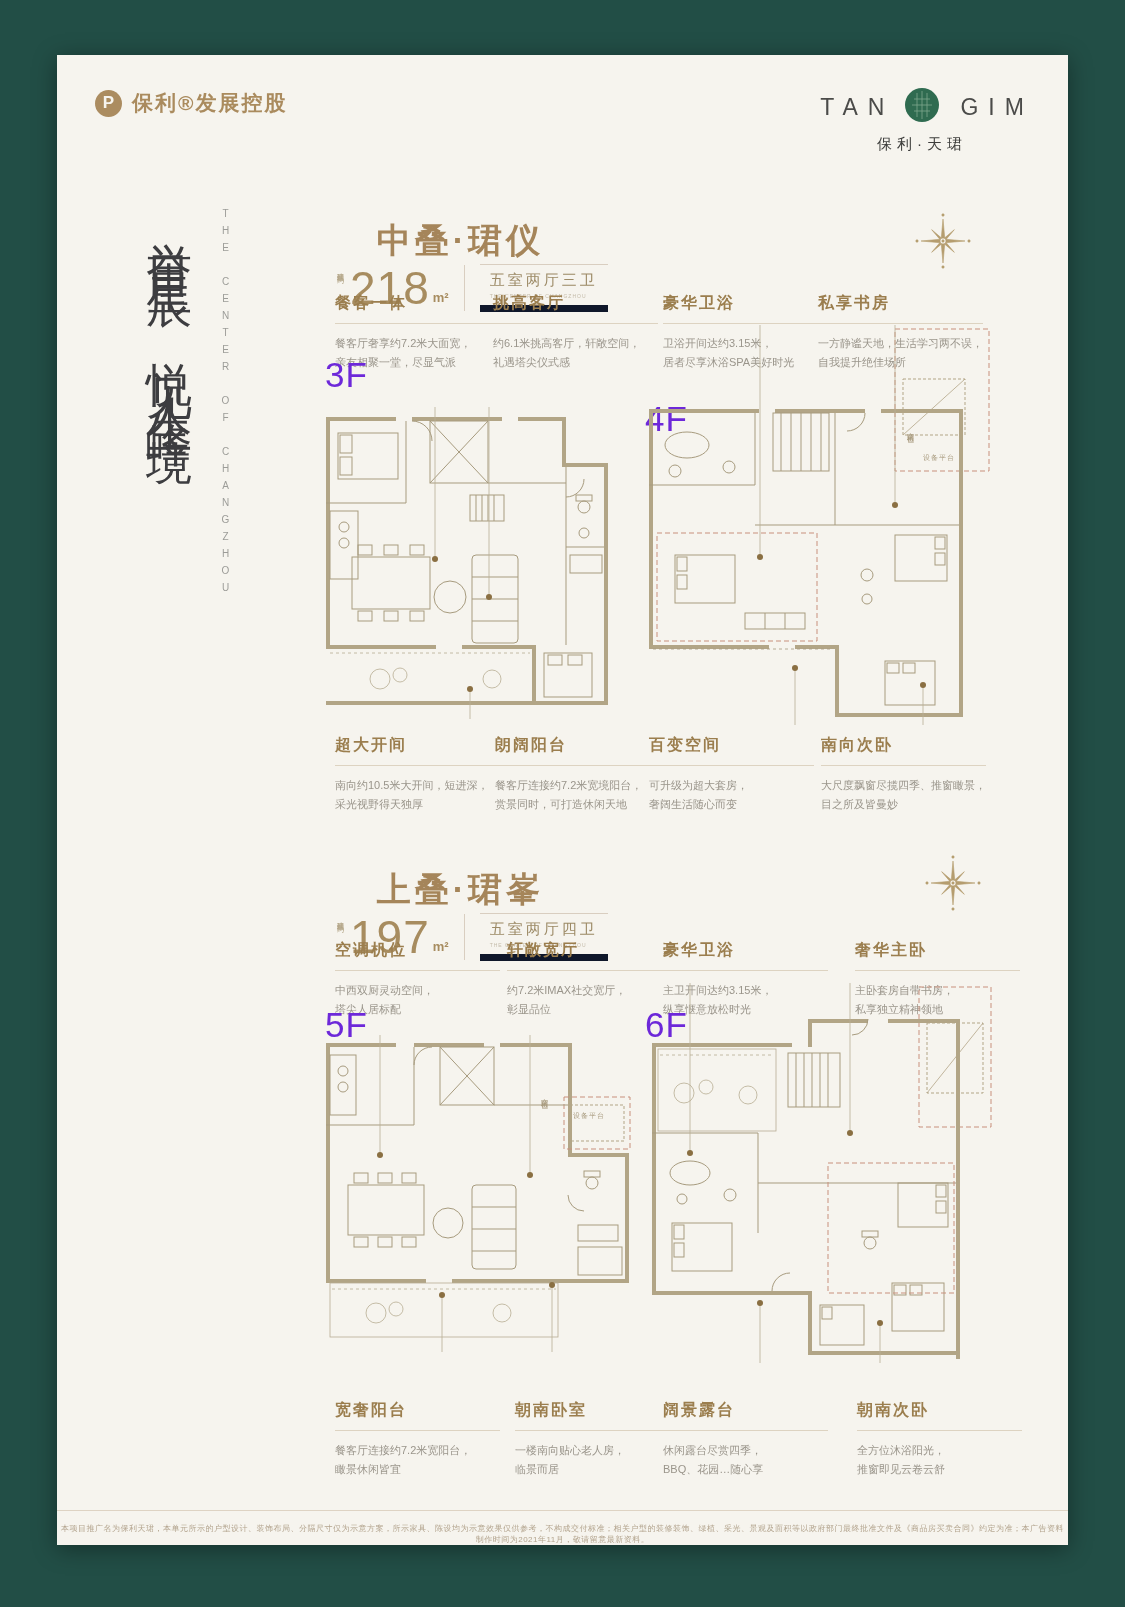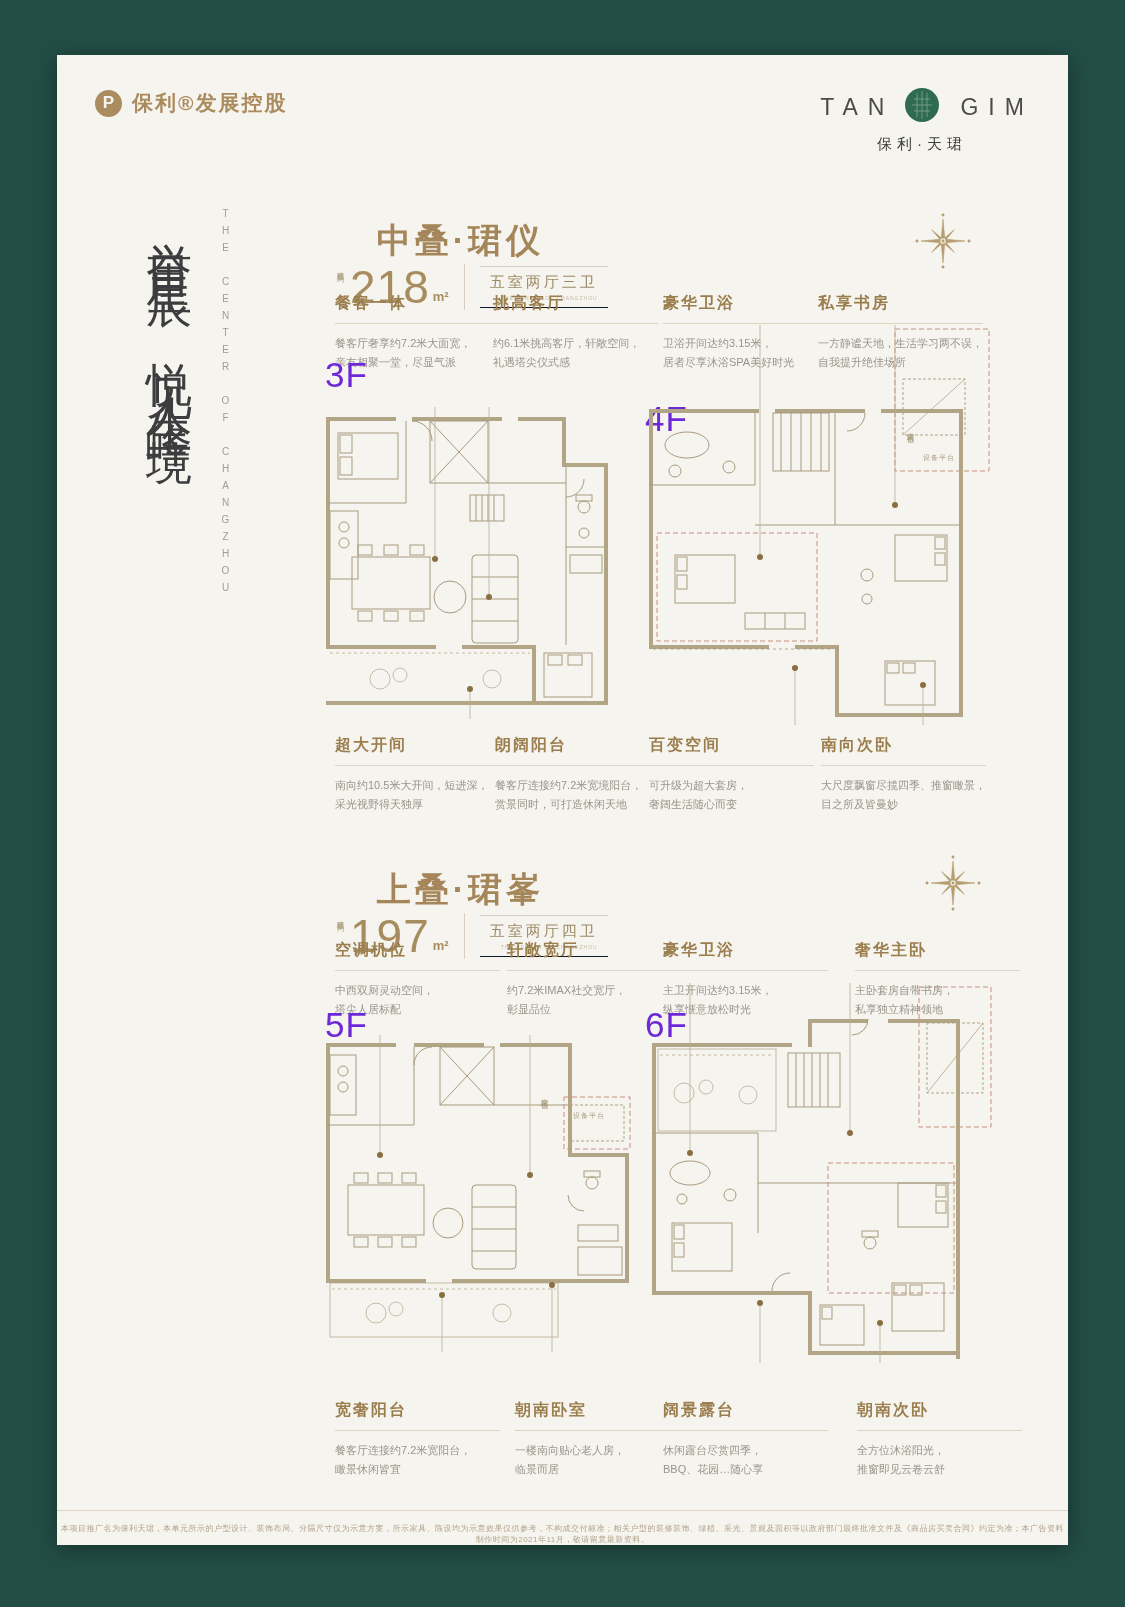--- a/index.html
+++ b/index.html
@@ -45,21 +45,21 @@
   .sec-head{display:flex;align-items:center;flex-direction:column;}
   .sec-title{font-size:34px;font-weight:600;letter-spacing:4px;color:#a5855a;}
   .area-group{display:flex;align-items:center;margin-left:22px;}
   .area-prefix{
     writing-mode:vertical-rl;text-orientation:upright;
     font-size:7px;letter-spacing:1px;color:#b3a587;height:42px;margin-right:5px;
   }
   .area-num{font-size:46px;color:#a78c5f;letter-spacing:1px;line-height:1;}
   .area-unit{font-size:13px;color:#a78c5f;margin:18px 0 0 3px;font-weight:bold;}
   .area-div{width:1px;height:46px;background:#d9cec0;margin:0 15px;}
-  .spec{border-top:1px solid #d9cec0;border-bottom:1px solid #0f172a;padding:6px 10px;text-align:right;}
+  .spec{border-top:1px solid #d9cec0;border-bottom:7px solid #0f172a;padding:6px 10px;text-align:left;}
   .spec-main{font-size:15px;letter-spacing:3px;color:#9c8a66;}
   .spec-sub{font-size:5px;letter-spacing:1px;color:#c4bba9;margin-top:3px;}
 
   
   .feature{width:165px;}
   .f-title{font-size:16px;font-weight:600;letter-spacing:2px;color:#9b7e4e;}
   .f-rule{border-top:1px solid #ddd3c1;margin:9px 0 10px 0;}
   .f-desc{font-size:11px;color:#9a958b;line-height:1.75;white-space:pre-line;}
 
   .floor-label{font-size:35px;color:#6d28d9;letter-spacing:1px;line-height:1;}

